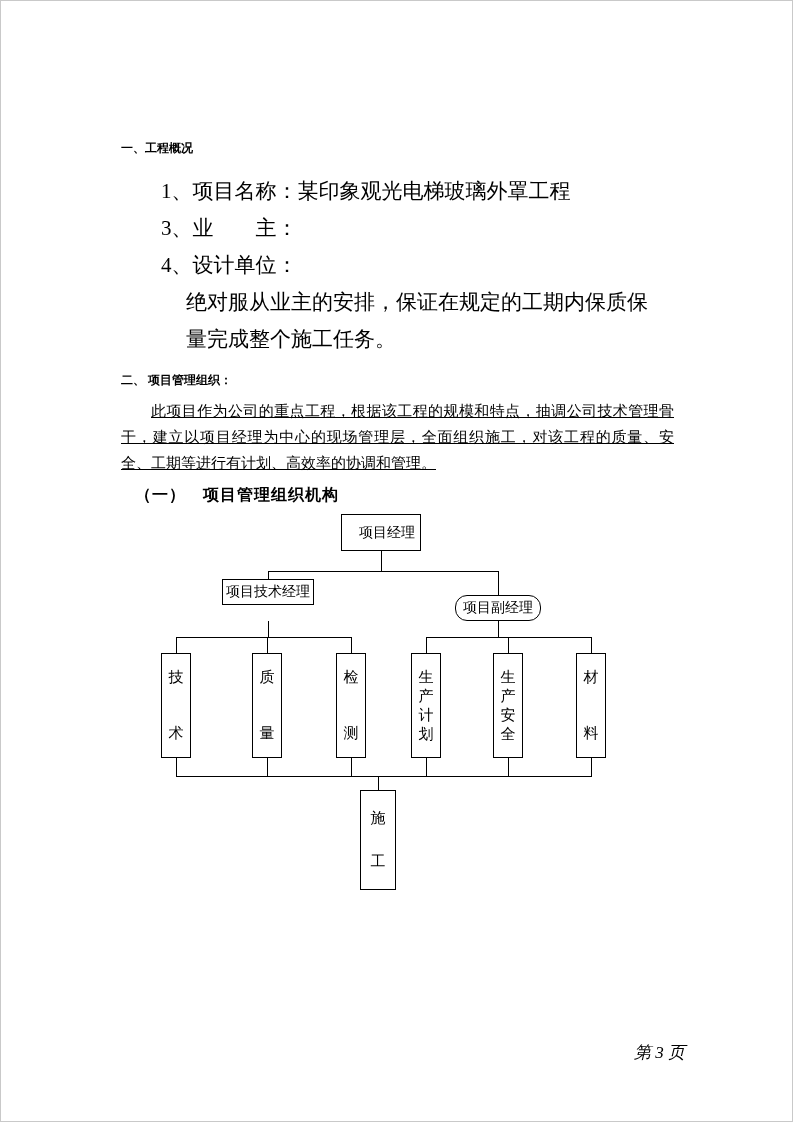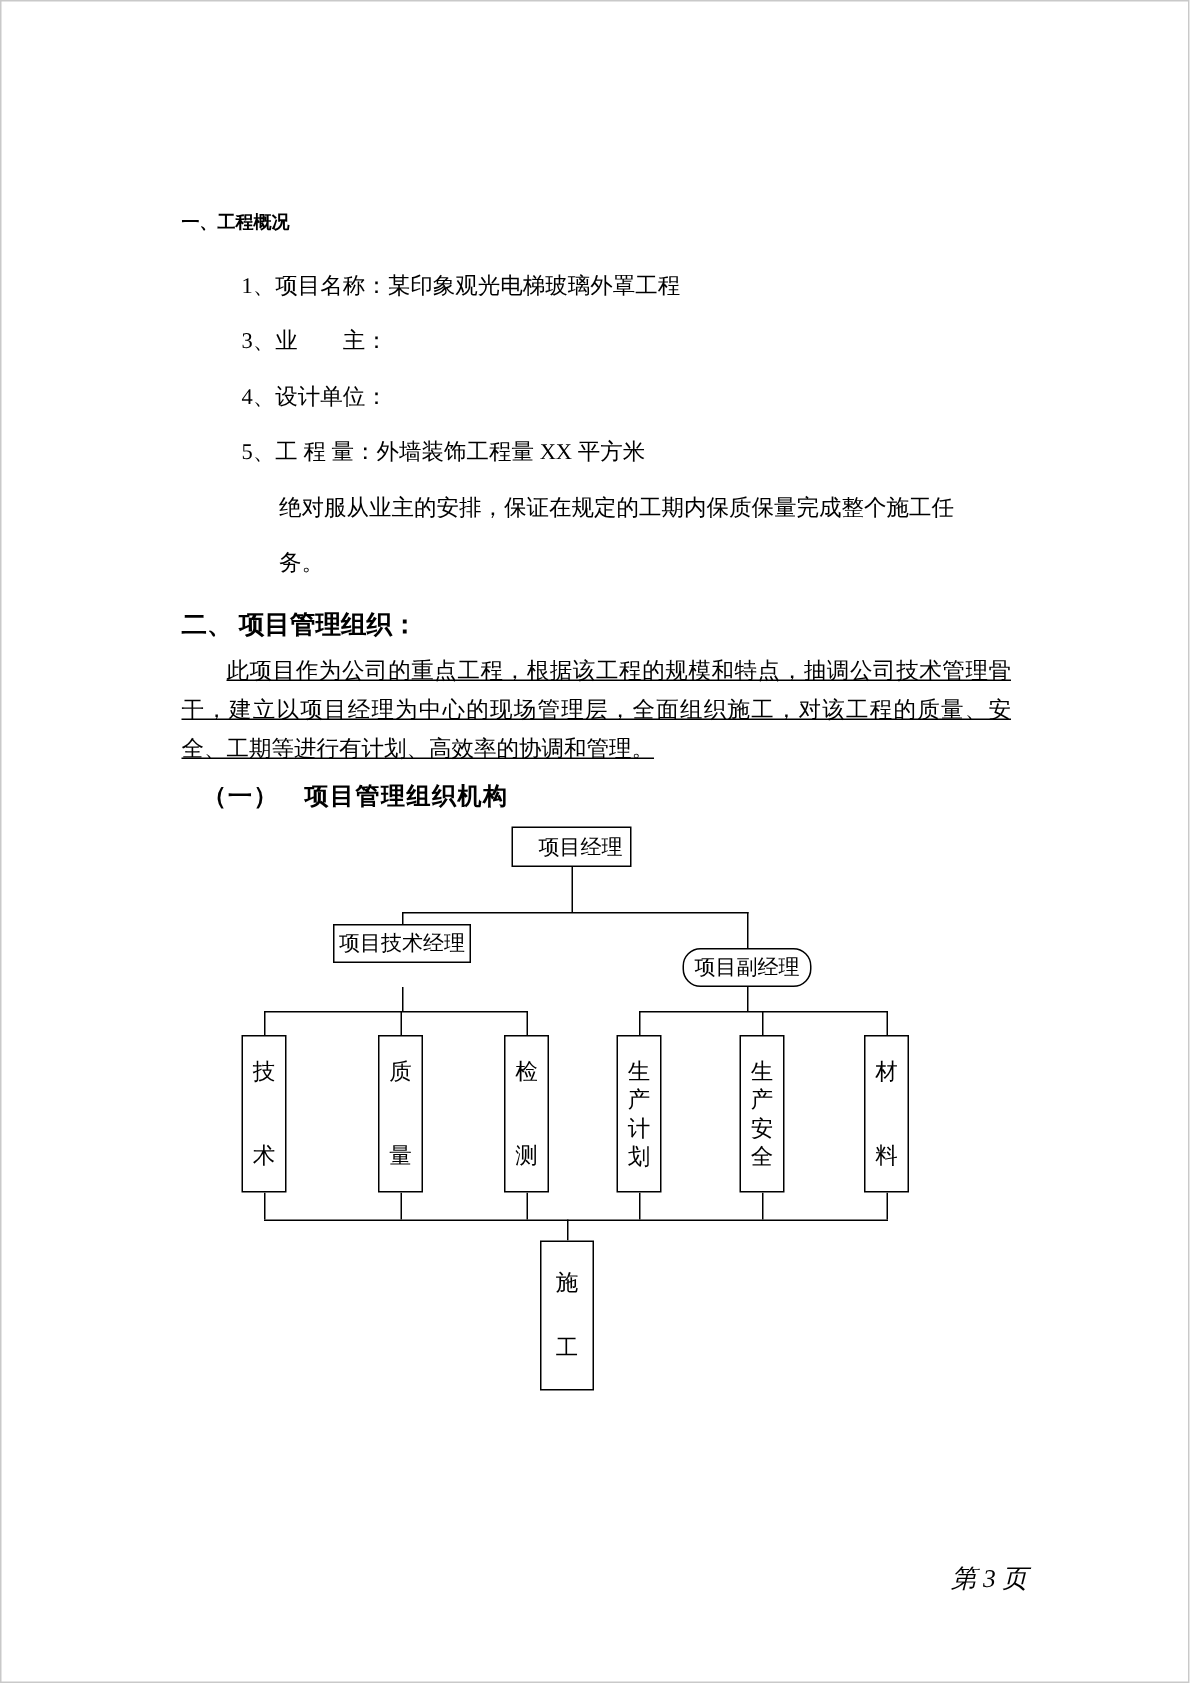--- a/index.html
+++ b/index.html
@@ -24,32 +24,32 @@
   .h1 {
     font-size: 12px;
     font-weight: bold;
     line-height: 22px;
     margin-bottom: 14px;
   }
   .num-list {
     margin-left: 40px;
   }
   .num-list .li {
-    font-size: 15px;
+    font-size: 21px;
     line-height: 37px;
     white-space: pre-wrap;
   }
   .li-cont {
     margin-left: 25px;
     width: 462px;
     font-size: 15px;
     line-height: 37px;
   }
   .h2 {
-    font-size: 17px;
+    font-size: 12px;
     font-weight: bold;
     line-height: 24px;
     margin-top: 10px;
   }
   .para {
     margin-top: 6px;
     font-size: 15px;
     line-height: 26px;
     text-indent: 2em;
     text-align: justify;
@@ -84,21 +84,21 @@
     white-space: nowrap;
   }
   .vbox {
     flex-direction: column;
     justify-content: space-between;
     padding: 14px 0;
     font-size: 15px;
     white-space: normal;
   }
   
-  .b-root    { left: 220px; top: 0;     width: 80px;  height: 27px; padding-left: 12px; }
+  .b-root    { left: 220px; top: 0;     width: 80px;  height: 37px; padding-left: 12px; }
   .b-tech    { left: 101px; top: 65px;  width: 92px;  height: 26px; }
   .b-deputy  { left: 334px; top: 81px;  width: 86px;  height: 26px; border-radius: 12px; }
   .b-leaf    { top: 139px; width: 30px; height: 105px; }
   .b-leaf0   { left: 40px;  }
   .b-leaf1   { left: 131px; }
   .b-leaf2   { left: 215px; }
   .b-leaf3   { left: 290px; }
   .b-leaf4   { left: 372px; }
   .b-leaf5   { left: 455px; }
   .b-bottom  { left: 239px; top: 276px; width: 36px; height: 100px; padding: 18px 0; }
@@ -131,21 +131,20 @@
 
 <div class="page">
   <div class="content">
 
     <div class="h1">一、工程概况</div>
 
     <div class="num-list">
       <div class="li">1、项目名称：某印象观光电梯玻璃外罩工程</div>
       <div class="li">3、业　　主：</div>
       <div class="li">4、设计单位：</div>
-      <div class="li">5、工 程 量：外墙装饰工程量 XX 平方米</div>
       <div class="li li-cont">绝对服从业主的安排，保证在规定的工期内保质保量完成整个施工任务。</div>
     </div>
 
     <div class="h2">二、 项目管理组织：</div>
 
     <div class="para">此项目作为公司的重点工程，根据该工程的规模和特点，抽调公司技术管理骨干，建立以项目经理为中心的现场管理层，全面组织施工，对该工程的质量、安全、工期等进行有计划、高效率的协调和管理。</div>
 
     <div class="h3">（一）　项目管理组织机构</div>
 
     <div class="orgchart">

